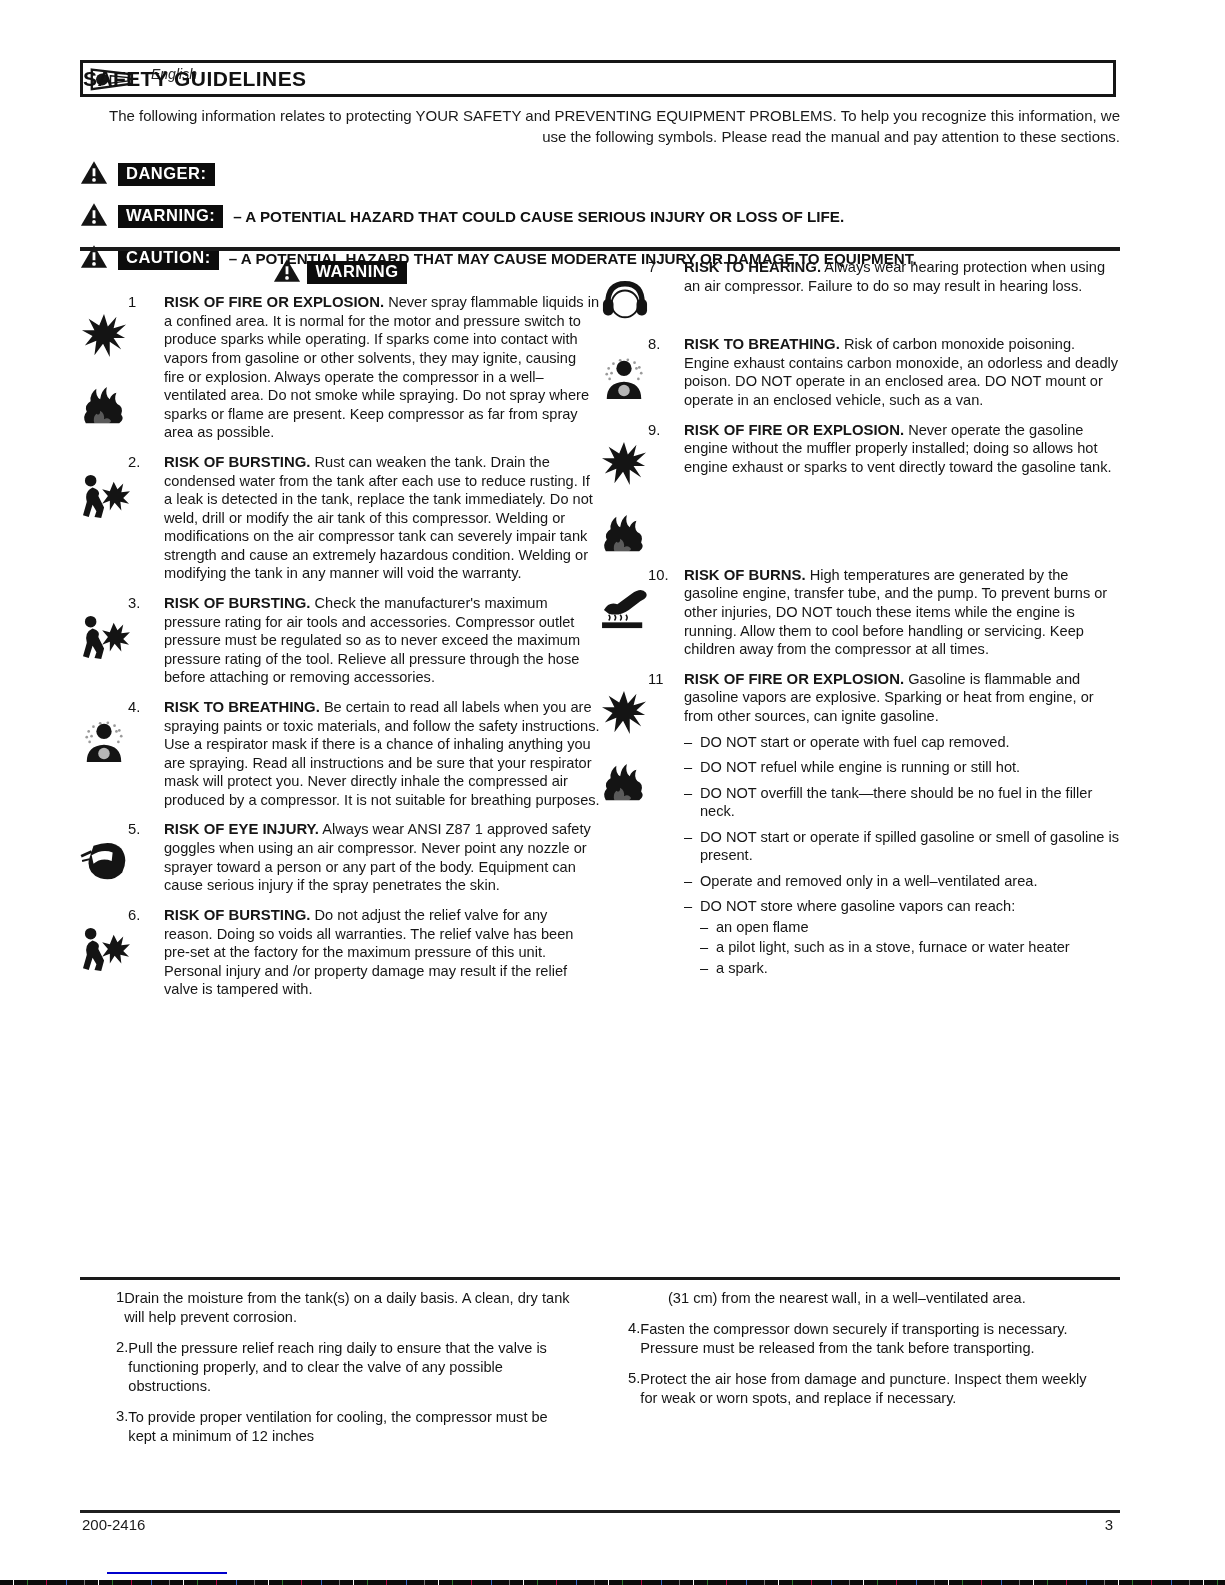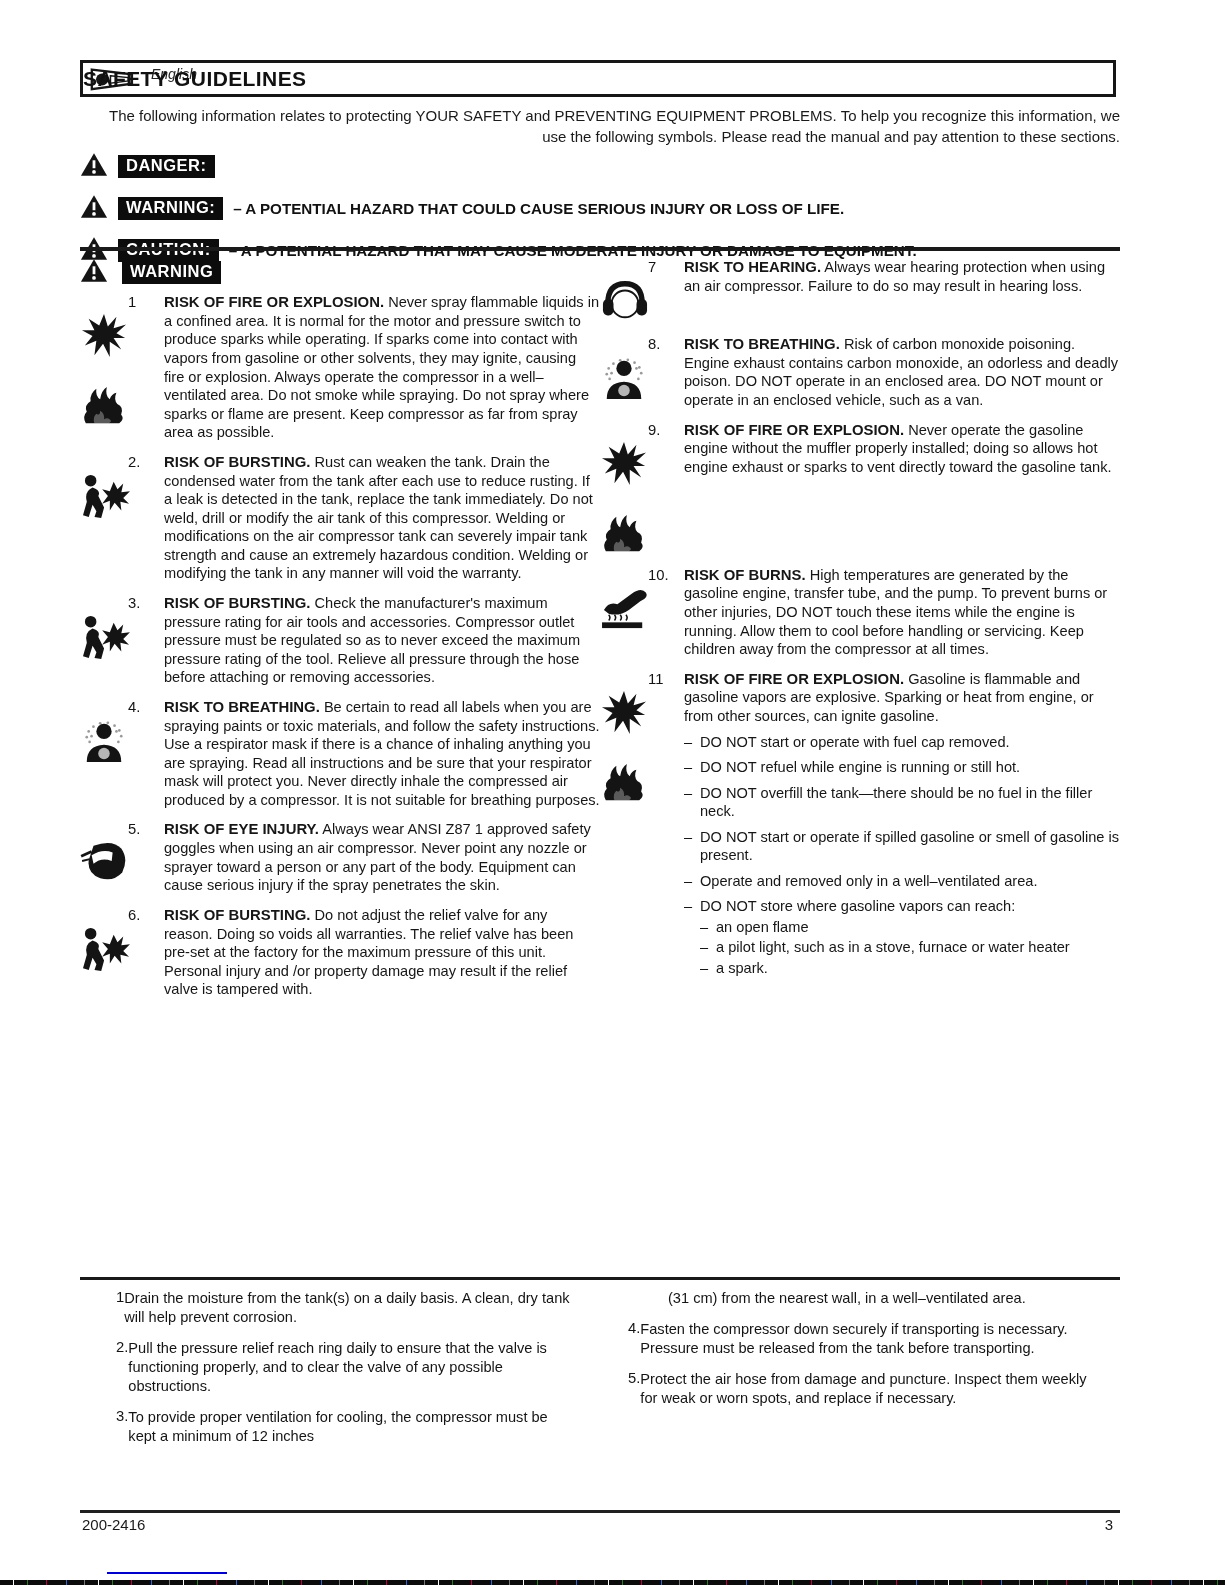--- a/index.html
+++ b/index.html
@@ -17,32 +17,32 @@
   .page-title{
     position:absolute;left:0;right:0;text-align:left;
     font-size:21px;font-weight:700;letter-spacing:.4px;color:#111;
   }
   
   .intro{
     position:absolute;left:82px;top:106px;width:1038px;
     font-size:15px;line-height:1.38;color:#1a1a1a;text-align:right;
   }
   
-  .signals{position:absolute;left:80px;top:152px;width:1040px;}
+  .signals{position:absolute;left:80px;top:160px;width:1040px;}
   .signal-row{display:flex;align-items:center;gap:10px;margin-bottom:13px;}
   .badge{
     background:#0c0c0c;color:#fff;font-weight:700;font-size:16.5px;
     padding:1px 8px 3px 8px;letter-spacing:.5px;white-space:nowrap;
   }
   .signal-text{font-weight:700;font-size:15.2px;color:#111;}
   .rule-thick{position:absolute;left:80px;top:247px;width:1040px;height:0;border-top:4px solid #1a1a1a;}
   
   .warn-wrap{position:absolute;left:80px;top:258px;width:1040px;}
   .cols{display:grid;grid-template-columns:520px 520px;column-gap:0;}
-  .sec-head{display:flex;align-items:center;gap:14px;margin-bottom:6px;}
+  .sec-head{display:flex;align-items:center;gap:6px;margin-bottom:6px;justify-content:center;}
   .item{display:flex;margin-bottom:11px;}
   .icon-col{width:48px;flex:0 0 48px;display:flex;flex-direction:column;align-items:flex-start;gap:26px;padding-top:20px;}
   .icon-col svg{display:block;}
   .num-col{width:36px;flex:0 0 36px;font-size:14.8px;padding-top:1px;}
   .item-text{flex:1;font-size:14.6px;line-height:1.27;color:#161616;}
   .item-text b{font-size:14.9px;}
   .dashes{margin-top:7px;}
   .dash-row{display:flex;margin-bottom:7px;}
   .dash-m{flex:0 0 16px;}
   .dash-t{flex:1;}

